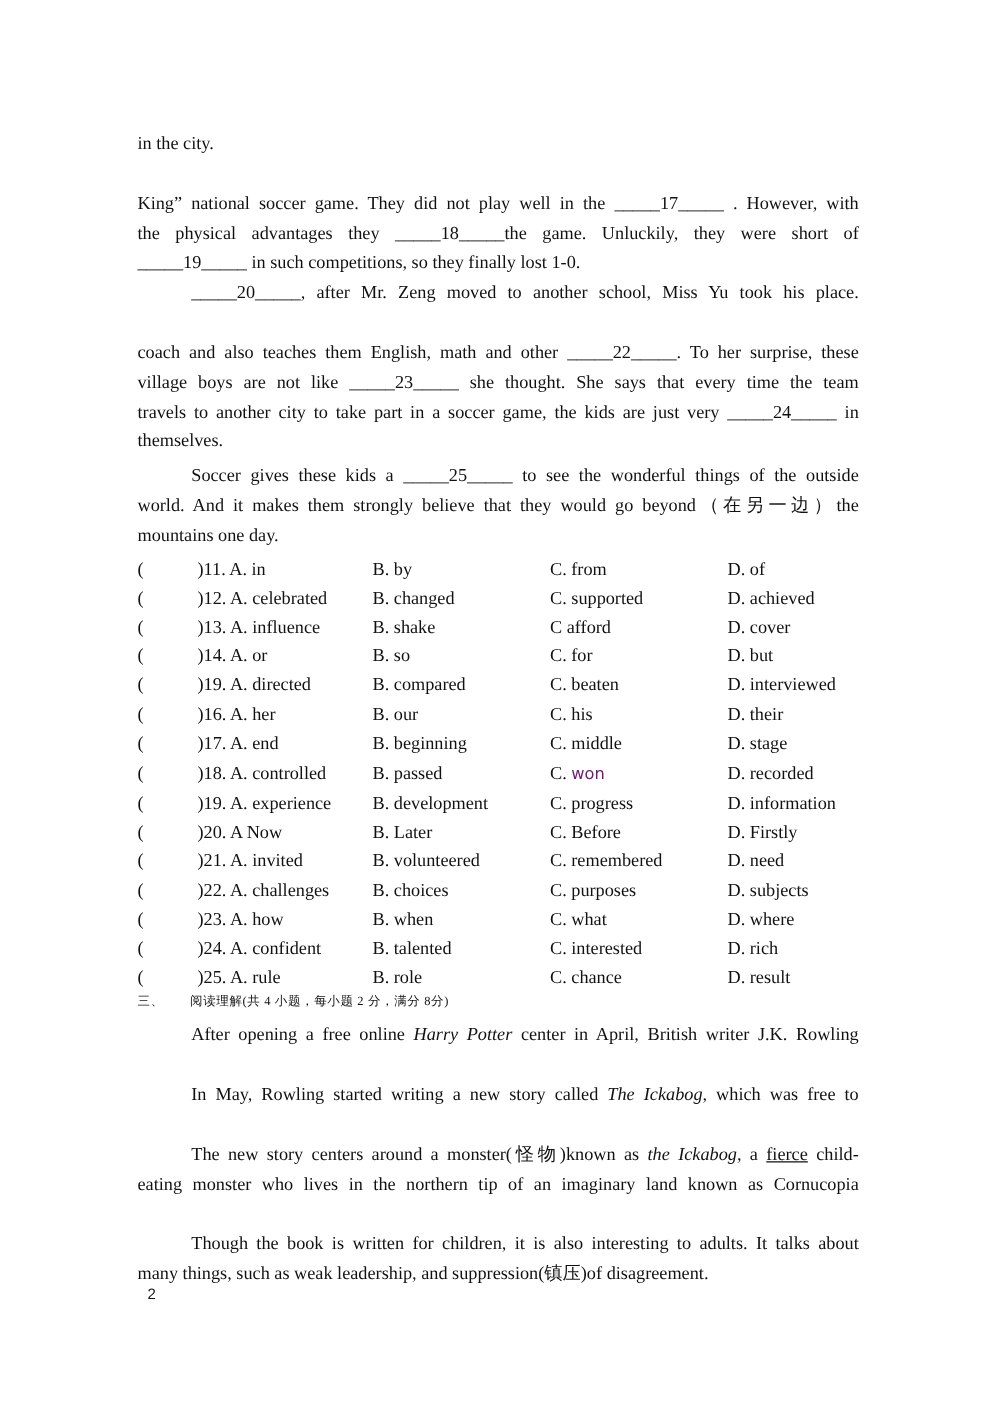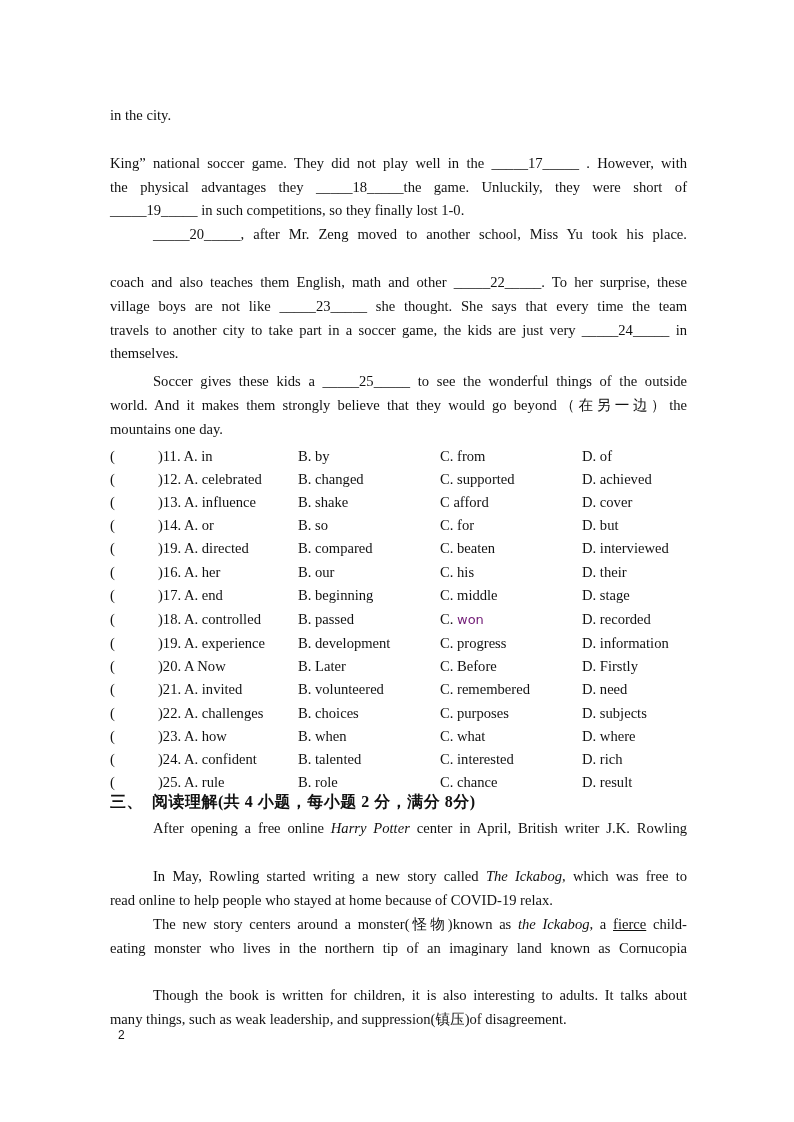--- a/index.html
+++ b/index.html
@@ -10,21 +10,21 @@
     .just { text-align: justify; text-align-last: justify; white-space: normal; }
     .indent { left: 153px; width: 534px; }
     .opt-row { position: absolute; left: 110px; height: 20px; line-height: 20px; white-space: nowrap; }
     .opt-row span { position: absolute; top: 0; }
     .c-paren { left: 0; }
     .c-num { left: 27px; margin-left: 21px; }
     .c-b { left: 188px; }
     .c-c { left: 330px; }
     .c-d { left: 472px; text-align: right; }
     .gray { color: #701a75; font-family: "DejaVu Sans", sans-serif; font-size: 13px; }
-    .section { position: absolute; left: 110px; top: 792px; line-height: 20px; white-space: nowrap; font-size: 16px; letter-spacing: 0.5px; font-weight: bold; }
+    .section { position: absolute; left: 110px; top: 792px; line-height: 20px; white-space: nowrap; font-size: 10px; letter-spacing: 0.5px; }
     .section .sec-num { display: inline-block; width: 42px; }
     .page-num { position: absolute; left: 118px; top: 1028px; font-size: 12px; font-family: "Liberation Sans", sans-serif; }
     i { font-style: italic; }
     u { text-decoration: underline; }
   </style>
 </head>
 <body>
 
 <div class="page">
 
@@ -147,21 +147,20 @@
     <span class="c-d">D. result</span>
   </div>
 
   <div class="section">
     <span class="sec-num">三、</span><span>阅读理解(共 4 小题，每小题 2 分，满分 8分)</span>
   </div>
 
   <div class="line indent just" style="top:818px"><span>After opening a free online </span><i>Harry Potter</i><span> center in April, British writer J.K. Rowling</span></div>
 
   <div class="line indent just" style="top:866px"><span>In May, Rowling started writing a new story called </span><i>The Ickabog</i><span>, which was free to</span></div>
-  <div class="line" style="top:890px">read online to help people who stayed at home because of COVID-19 relax.</div>
 
   <div class="line indent just" style="top:914px"><span>The new story centers around a monster(怪物)known as </span><i>the Ickabog</i><span>, a </span><u>fierce</u><span> child-</span></div>
   <div class="line just" style="top:938px">eating monster who lives in the northern tip of an imaginary land known as Cornucopia</div>
 
   <div class="line indent just" style="top:985px">Though the book is written for children, it is also interesting to adults. It talks about</div>
   <div class="line" style="top:1009px">many things, such as weak leadership, and suppression(镇压)of disagreement.</div>
 
   <div class="page-num">2</div>
 </div>
 

